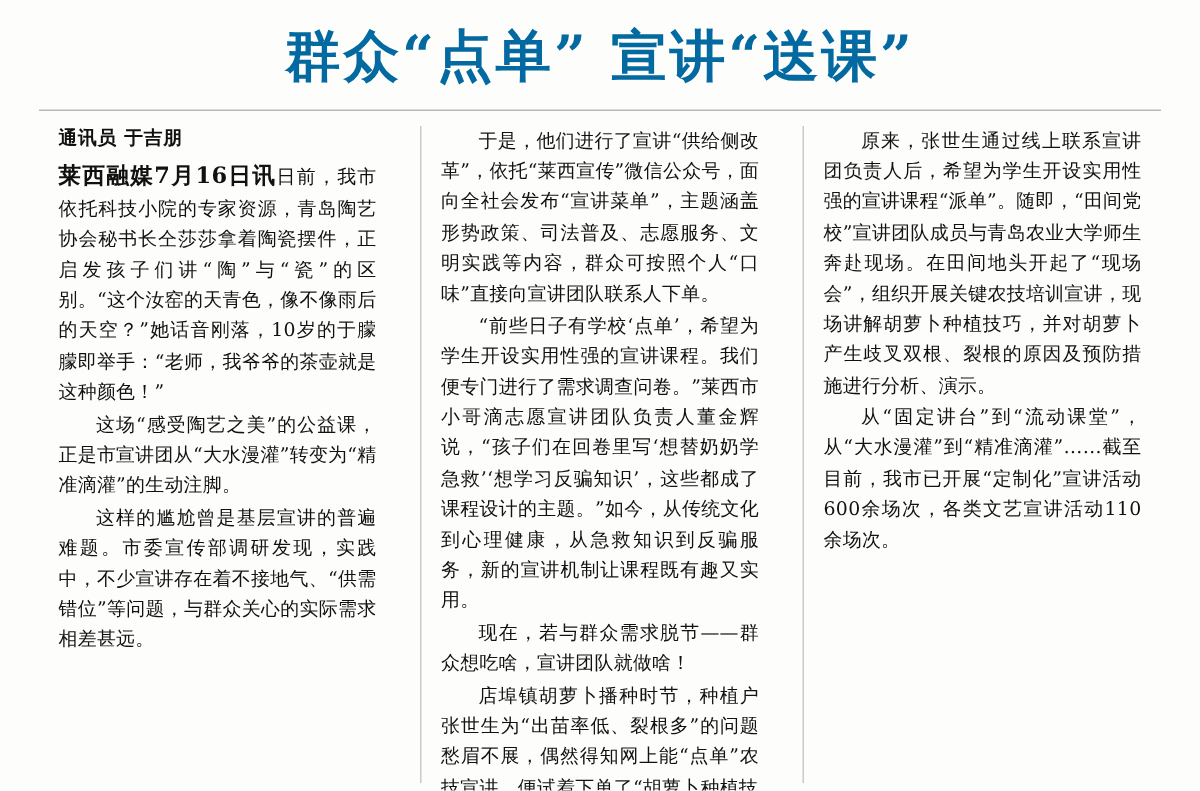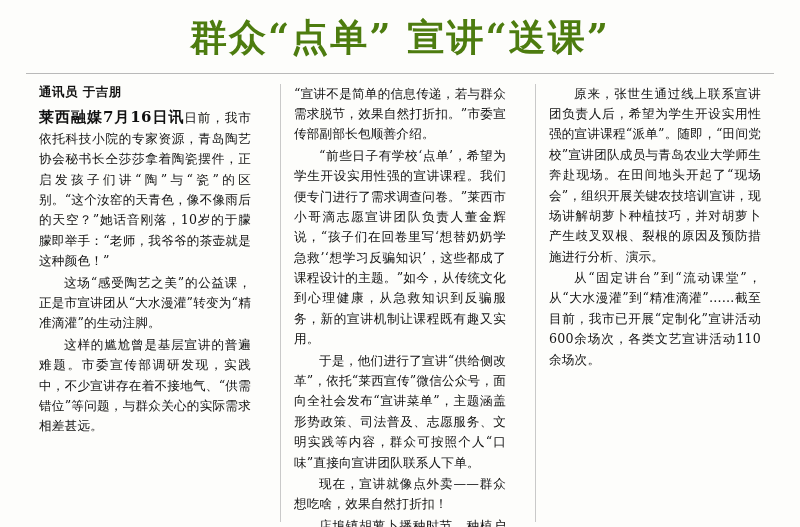--- a/index.html
+++ b/index.html
@@ -23,21 +23,21 @@
     background: #fdfdfb;
   }
   .headline {
     text-align: center;
     font-family: "DejaVu Serif", "Liberation Serif", serif;
     font-weight: bold;
     font-size: 37px;
     letter-spacing: 2px;
     line-height: 1.15;
     margin: 6px 0 14px 0;
-    color: #4d7c0f;
+    color: #0369a1;
   }
   .rule {
     border: 0;
     border-top: 1px solid #b9b9b9;
     margin: 0 0 10px 0;
   }
   .columns {
     display: flex;
     gap: 16px;
     height: 438px;
@@ -95,24 +95,23 @@
   <div class="columns">
 
     <div class="col">
       <div class="byline">通讯员 于吉朋</div>
       <p class="body"><span class="dateline">莱西融媒7月16日讯</span><span class="lead-run">日前，我市依托科技小院的专家资源，青岛陶艺协会秘书长仝莎莎拿着陶瓷摆件，正启发孩子们讲“陶”与“瓷”的区别。“这个汝窑的天青色，像不像雨后的天空？”她话音刚落，10岁的于朦朦即举手：“老师，我爷爷的茶壶就是这种颜色！”</span></p>
       <p class="body indent">这场“感受陶艺之美”的公益课，正是市宣讲团从“大水漫灌”转变为“精准滴灌”的生动注脚。</p>
       <p class="body indent">这样的尴尬曾是基层宣讲的普遍难题。市委宣传部调研发现，实践中，不少宣讲存在着不接地气、“供需错位”等问题，与群众关心的实际需求相差甚远。</p>
     </div>
 
     <div class="col">
-      <p class="body">“宣讲不是简单的信息传递，若与群众需求脱节，效果自然打折扣。”市委宣传部副部长包顺善介绍。</p>
+      <p class="body indent">于是，他们进行了宣讲“供给侧改革”，依托“莱西宣传”微信公众号，面向全社会发布“宣讲菜单”，主题涵盖形势政策、司法普及、志愿服务、文明实践等内容，群众可按照个人“口味”直接向宣讲团队联系人下单。</p>
       <p class="body indent">“前些日子有学校‘点单’，希望为学生开设实用性强的宣讲课程。我们便专门进行了需求调查问卷。”莱西市小哥滴志愿宣讲团队负责人董金辉说，“孩子们在回卷里写‘想替奶奶学急救’‘想学习反骗知识’，这些都成了课程设计的主题。”如今，从传统文化到心理健康，从急救知识到反骗服务，新的宣讲机制让课程既有趣又实用。</p>
-      <p class="body indent">于是，他们进行了宣讲“供给侧改革”，依托“莱西宣传”微信公众号，面向全社会发布“宣讲菜单”，主题涵盖形势政策、司法普及、志愿服务、文明实践等内容，群众可按照个人“口味”直接向宣讲团队联系人下单。</p>
-      <p class="body indent">现在，宣讲就像点外卖——群众想吃啥，效果自然打折扣！</p>
+      <p class="body indent">现在，若与群众需求脱节——群众想吃啥，宣讲团队就做啥！</p>
       <p class="body indent">店埠镇胡萝卜播种时节，种植户张世生为“出苗率低、裂根多”的问题愁眉不展，偶然得知网上能“点单”农技宣讲，便试着下单了“胡萝卜种植技</p>
     </div>
 
     <div class="col">
       <p class="body indent">原来，张世生通过线上联系宣讲团负责人后，希望为学生开设实用性强的宣讲课程“派单”。随即，“田间党校”宣讲团队成员与青岛农业大学师生奔赴现场。在田间地头开起了“现场会”，组织开展关键农技培训宣讲，现场讲解胡萝卜种植技巧，并对胡萝卜产生歧叉双根、裂根的原因及预防措施进行分析、演示。</p>
       <p class="body indent">从“固定讲台”到“流动课堂”，从“大水漫灌”到“精准滴灌”……截至目前，我市已开展“定制化”宣讲活动600余场次，各类文艺宣讲活动110余场次。</p>
     </div>
 
   </div>
 </div>

